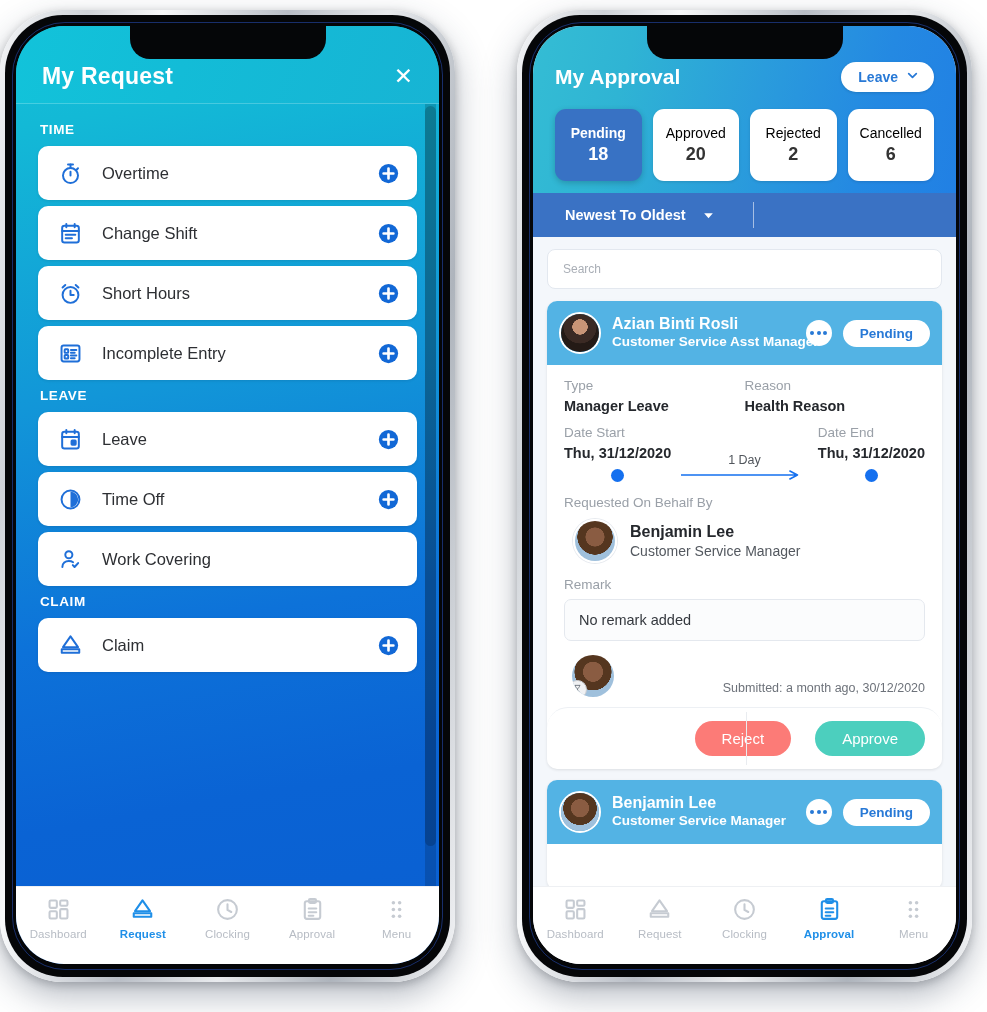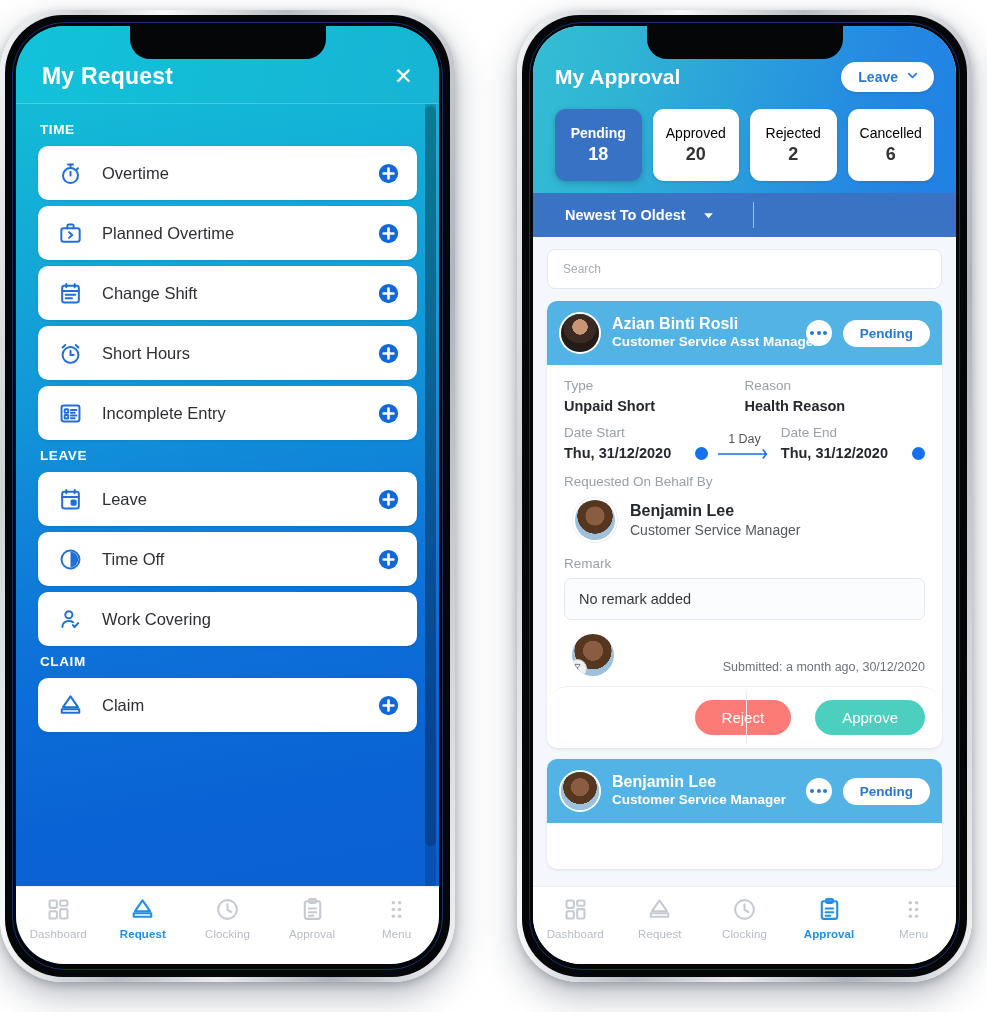--- a/index.html
+++ b/index.html
@@ -199,21 +199,21 @@
   }
 
   .ap-card-body{ padding:13px 17px 0 17px; }
   .frow{ display:flex; }
   .fcol{ flex:1 1 0; }
   .flbl{ font-size:13.5px; color:#9aa0a8; margin-bottom:5px; }
   .fval{ font-size:14.5px; color:#25282d; font-weight:700; }
 
   .dates{ display:flex; align-items:flex-end; margin-top:11px; }
   .dcol{ flex:0 0 auto; }
-  .dline{ display:flex; align-items:center; gap:24px; }
+  .dline{ display:flex; align-items:center; gap:8px;flex-direction:column; }
   .dot{ width:13px; height:13px; border-radius:50%; background:#1570ef; display:block; }
   .arrow-wrap{ flex:1 1 auto; display:flex; flex-direction:column; align-items:center; padding:0 10px 1px 10px; }
   .arrow-lbl{ font-size:12.5px; color:#51565c; margin-bottom:2px; }
   .arrow-wrap svg{ width:100%; height:12px; display:block; }
 
   .behalf-lbl{ font-size:13.5px; color:#9aa0a8; margin-top:13px; }
   .behalf{ display:flex; align-items:center; gap:13px; margin-top:9px; padding-left:9px; }
   .behalf .avatar{ width:44px; height:44px; flex:0 0 44px; border-color:#fff; box-shadow:0 0 0 1px #e7eaef; }
   .behalf .bn{ font-size:16px; font-weight:700; color:#25282d; line-height:1.25; }
   .behalf .br{ font-size:14px; color:#53585f; line-height:1.3; }
@@ -273,36 +273,20 @@
               </span>
               <span class="req-name">Overtime</span>
               <span class="plus-btn">
                 <svg viewBox="0 0 24 24">
                     <circle cx="12" cy="12" r="11" fill="#1268d6"></circle>
                     <path d="M12 6.4v11.2M6.4 12h11.2" stroke="#fff" stroke-width="3" stroke-linecap="round"></path>
                   </svg>
               </span>
             </div>
 
-            <div class="req-card">
-              <span class="req-ic">
-                <svg viewBox="0 0 24 24" fill="none" stroke="#1f6fd8" stroke-width="1.9" stroke-linecap="round" stroke-linejoin="round">
-                  <rect x="3.2" y="7" width="17.6" height="13" rx="2.2"></rect>
-                  <path d="M9 7V4.6a1.2 1.2 0 011.2-1.2h3.6A1.2 1.2 0 0115 4.6V7"></path>
-                  <path d="M10.6 10.8l3 2.7-3 2.7"></path>
-                </svg>
-              </span>
-              <span class="req-name">Planned Overtime</span>
-              <span class="plus-btn">
-                <svg viewBox="0 0 24 24">
-                    <circle cx="12" cy="12" r="11" fill="#1268d6"></circle>
-                    <path d="M12 6.4v11.2M6.4 12h11.2" stroke="#fff" stroke-width="3" stroke-linecap="round"></path>
-                  </svg>
-              </span>
-            </div>
 
             <div class="req-card">
               <span class="req-ic">
                 <svg viewBox="0 0 24 24" fill="none" stroke="#1f6fd8" stroke-width="1.9" stroke-linecap="round" stroke-linejoin="round">
                   <rect x="4" y="4.6" width="16" height="16" rx="2.2"></rect>
                   <path d="M4 9.6h16"></path>
                     <path d="M8 2.8v3.2"></path>
                     <path d="M16 2.8v3.2"></path>
                   <path d="M7.4 13.2h9.2"></path>
                     <path d="M7.4 16.6h6"></path>
@@ -558,21 +542,21 @@
                     <i></i>
                     <i></i>
                   </span>
                 <span class="badge-pill">Pending</span>
               </div>
 
               <div class="ap-card-body">
                 <div class="frow">
                   <div class="fcol">
                     <div class="flbl">Type</div>
-                    <div class="fval">Unpaid Short</div>
+                    <div class="fval">Manager Leave</div>
                   </div>
                   <div class="fcol">
                     <div class="flbl">Reason</div>
                     <div class="fval">Health Reason</div>
                   </div>
                 </div>
 
                 <div class="dates">
                   <div class="dcol">
                     <div class="flbl">Date Start</div>

